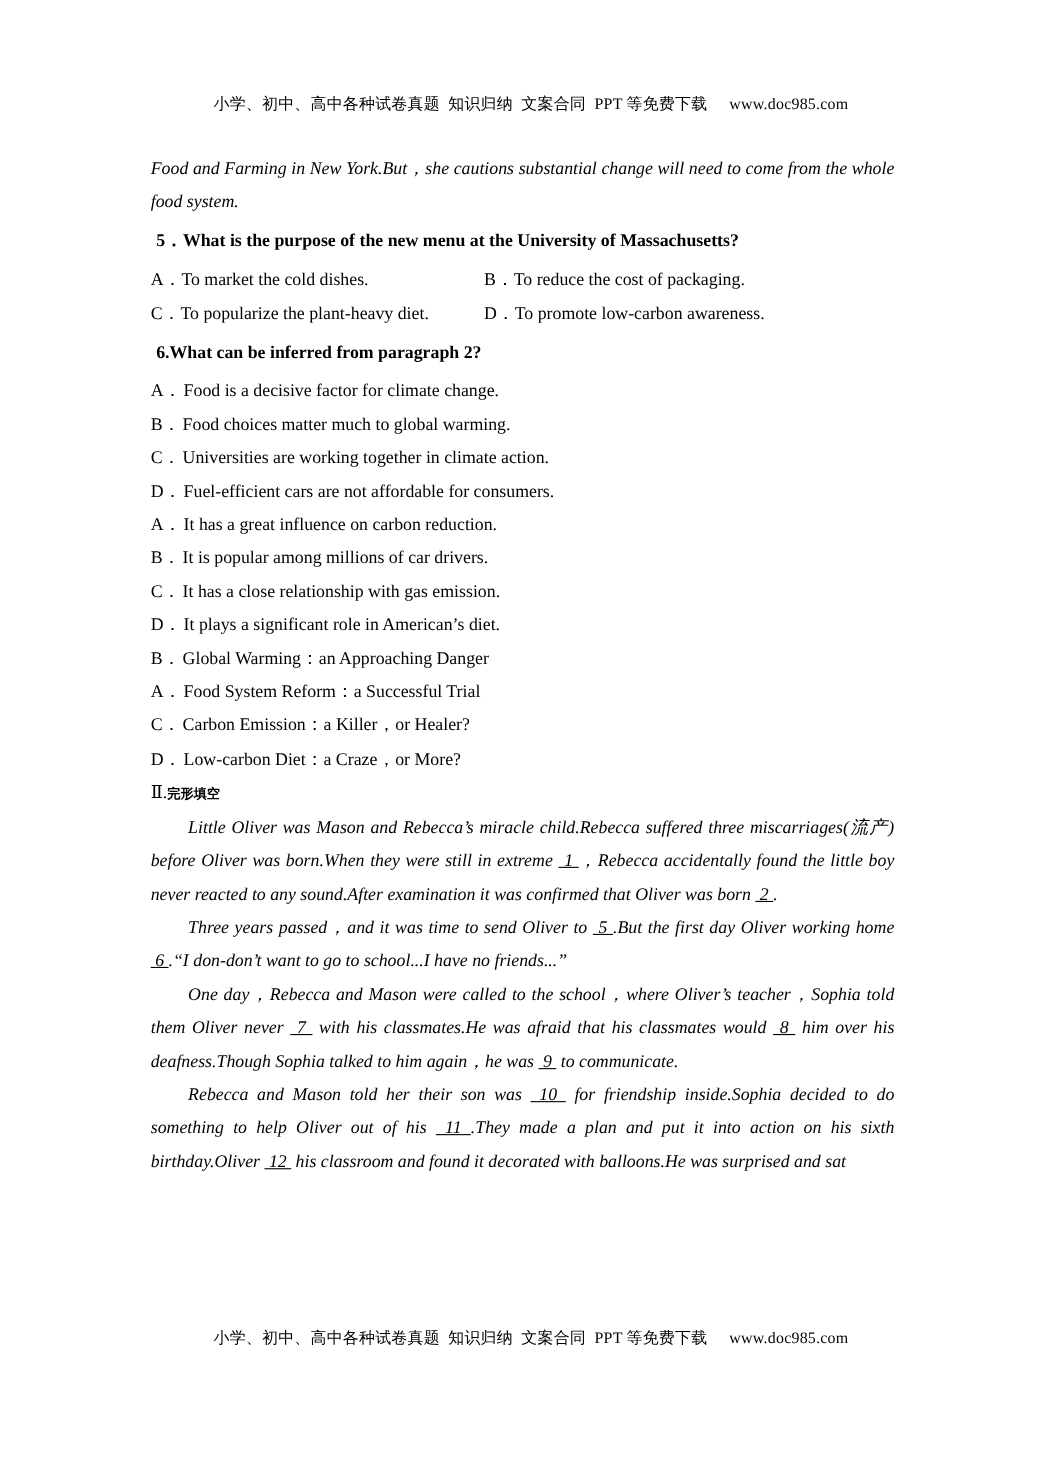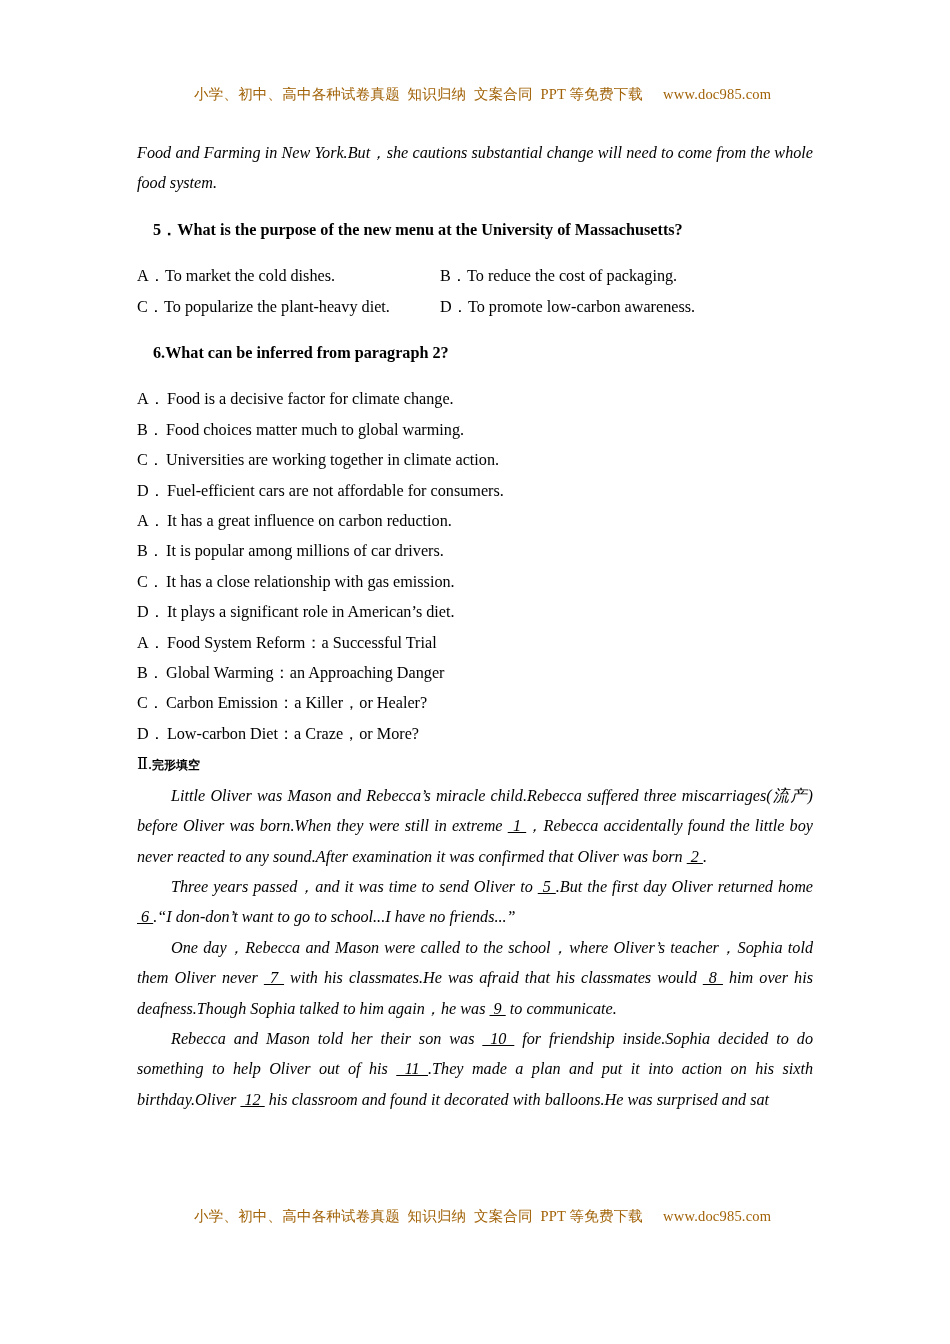--- a/index.html
+++ b/index.html
@@ -19,21 +19,21 @@
     background: #ffffff;
     overflow: hidden;
   }
 
   
   .watermark {
     position: absolute;
     left: 0;
     width: 950px;
     text-align: center;
-    color: #a16207;
+    color: #000000;
     font-size: 14.5px;
     letter-spacing: 0.2px;
     white-space: pre;
   }
   .watermark.header { top: 68px; }
   .watermark.footer { top: 1190px; }
   .watermark .site { margin-left: 20px; }
 
   
   .content {
@@ -51,21 +51,21 @@
     margin: 0;
     text-indent: 0;
     font-style: italic;
   }
   .para.indent { text-indent: 2.1em; }
 
   .qstem {
     font-size: 16.2px;
     line-height: 30.4px;
     font-weight: bold;
-    margin: 16px;
+    margin: 5px;
     white-space: nowrap;
   }
 
   .optrow {
     font-size: 16.2px;
     line-height: 30.4px;
     margin: 0;
     position: relative;
     height: 30.4px;
     white-space: nowrap;
@@ -133,29 +133,29 @@
     <p class="opt"><span class="lbl">A．</span><span>Food is a decisive factor for climate change.</span></p>
     <p class="opt"><span class="lbl">B．</span><span>Food choices matter much to global warming.</span></p>
     <p class="opt"><span class="lbl">C．</span><span>Universities are working together in climate action.</span></p>
     <p class="opt"><span class="lbl">D．</span><span>Fuel-efficient cars are not affordable for consumers.</span></p>
 
     <p class="opt"><span class="lbl">A．</span><span>It has a great influence on carbon reduction.</span></p>
     <p class="opt"><span class="lbl">B．</span><span>It is popular among millions of car drivers.</span></p>
     <p class="opt"><span class="lbl">C．</span><span>It has a close relationship with gas emission.</span></p>
     <p class="opt"><span class="lbl">D．</span><span>It plays a significant role in American’s diet.</span></p>
 
+    <p class="opt"><span class="lbl">B．</span><span>Global Warming：an Approaching Danger</span></p>
     <p class="opt"><span class="lbl">A．</span><span>Food System Reform：a Successful Trial</span></p>
-    <p class="opt"><span class="lbl">B．</span><span>Global Warming：an Approaching Danger</span></p>
     <p class="opt"><span class="lbl">C．</span><span>Carbon Emission：a Killer，or Healer?</span></p>
     <p class="opt"><span class="lbl">D．</span><span>Low-carbon Diet：a Craze，or More?</span></p>
 
     <p class="section-title"><span>Ⅱ</span><span>.</span><span class="cn">完形填空</span></p>
 
     <p class="para indent" id="cz0"><span>Little Oliver was Mason and Rebecca’s miracle child.Rebecca suffered three miscarriages(流产) before Oliver was born.When they were still in extreme </span><span class="blank"> 1 </span><span>，Rebecca accidentally found the little boy never reacted to any sound.After examination it was confirmed that Oliver was born </span><span class="blank"> 2 </span><span>.</span></p>
-    <p class="para indent" id="cz2"><span>Three years passed，and it was time to send Oliver to </span><span class="blank"> 5 </span><span>.But the first day Oliver returned home </span><span class="blank"> 6 </span><span>.“I don-don’t want to go to school...I have no friends...”</span></p>
+    <p class="para indent" id="cz2"><span>Three years passed，and it was time to send Oliver to </span><span class="blank"> 5 </span><span>.But the first day Oliver working home </span><span class="blank"> 6 </span><span>.“I don-don’t want to go to school...I have no friends...”</span></p>
     <p class="para indent" id="cz3"><span>One day，Rebecca and Mason were called to the school，where Oliver’s teacher，Sophia told them Oliver never </span><span class="blank"> 7 </span><span> with his classmates.He was afraid that his classmates would </span><span class="blank"> 8 </span><span> him over his deafness.Though Sophia talked to him again，he was </span><span class="blank"> 9 </span><span> to communicate.</span></p>
     <p class="para indent" id="cz4"><span>Rebecca and Mason told her their son was </span><span class="blank"> 10 </span><span> for friendship inside.Sophia decided to do something to help Oliver out of his </span><span class="blank"> 11 </span><span>.They made a plan and put it into action on his sixth birthday.Oliver </span><span class="blank"> 12 </span><span> his classroom and found it decorated with balloons.He was surprised and sat</span></p>
 
   </div>
 
   <div class="watermark footer">
     <span>小学、初中、高中各种试卷真题  知识归纳  文案合同  PPT 等免费下载</span><span class="site">www.doc985.com</span>
   </div>
 
 </div>

